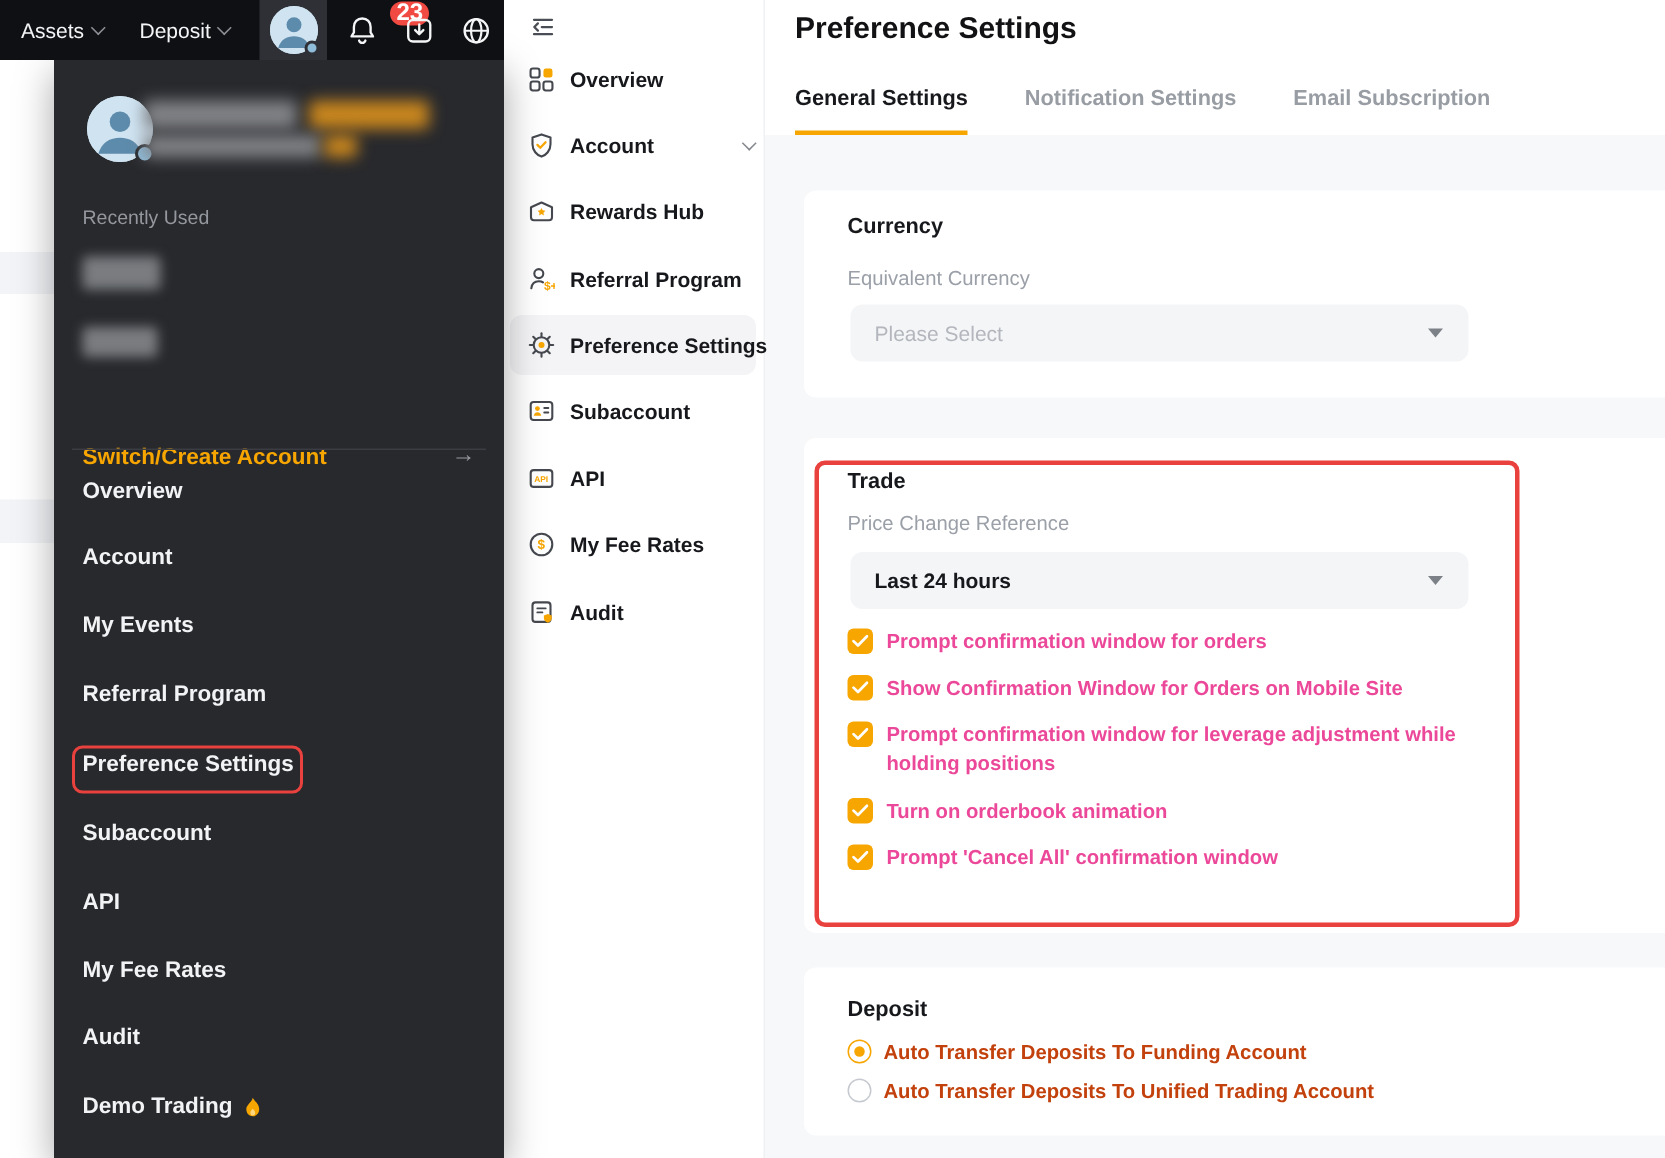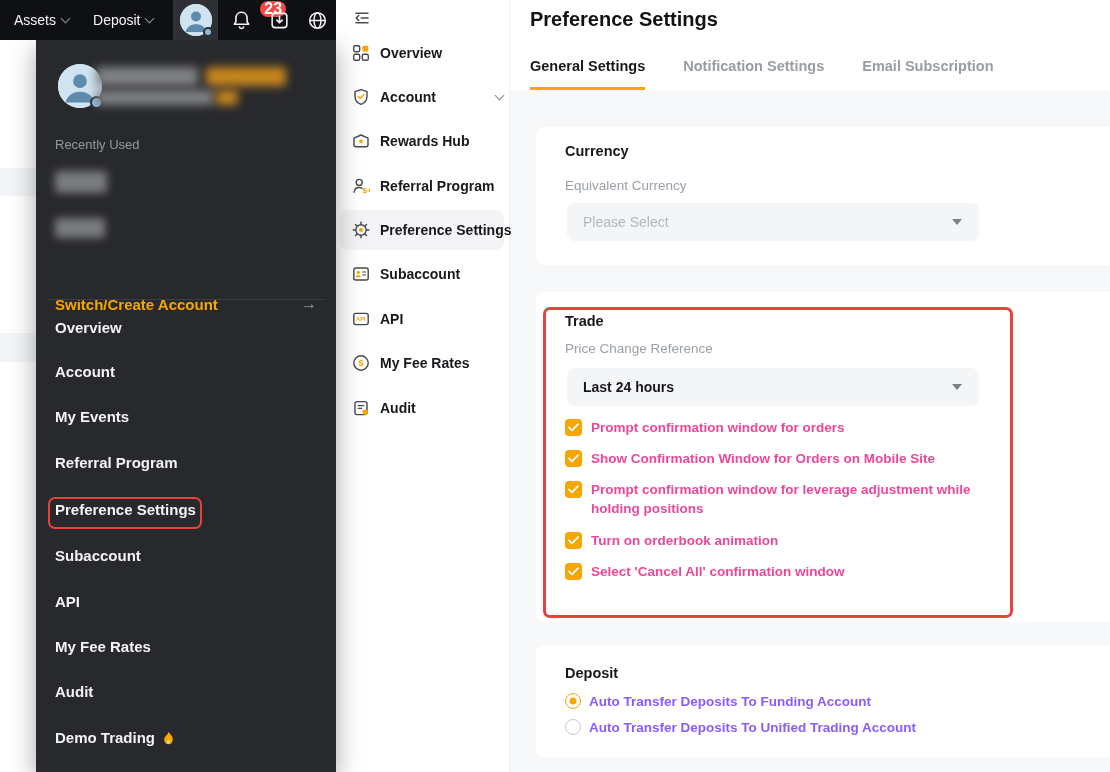--- a/index.html
+++ b/index.html
@@ -62,21 +62,21 @@
   .select .val.placeholder { color:#b3b7bd; }
   .select .val.filled { color:#17181c; font-weight:600; }
   .tri { position:absolute; right:17px; width:0; height:0; border-left:5px solid transparent; border-right:5px solid transparent; border-top:6px solid #7c8087; }
   .checkrow { position:absolute; left:29px; display:flex; gap:9px; cursor:pointer; width:452px; }
   .cbox { flex:0 0 17px; width:17px; height:17px; border-radius:4px; background:#f7a600; display:flex; align-items:center; justify-content:center; margin-top:1px; }
   .checkrow .lbl { font-size:13.5px; font-weight:600; color:#ec4899; line-height:19px; }
   .radiorow { position:absolute; left:29px; display:flex; gap:8px; align-items:center; cursor:pointer; }
   .radio { width:16px; height:16px; border-radius:50%; background:#fff; border:1.5px solid #c6cad0; position:relative; }
   .radio.sel { border-color:#f7a600; }
   .radio.sel::after { content:""; position:absolute; left:50%; top:50%; transform:translate(-50%,-50%); width:7px; height:7px; border-radius:50%; background:#f7a600; }
-  .radiorow .lbl { font-size:13.5px; font-weight:600; color:#8b5cf6; }
+  .radiorow .lbl { font-size:13.5px; font-weight:600; color:#c2410c; }
 
   
   .anno { position:absolute; border:3px solid #e9413d; border-radius:7px; z-index:9; pointer-events:none; }
   .anno.panel-box { left:48px; top:497px; width:154px; height:32px; border-width:2.5px; }
   .anno.trade-box { left:543px; top:307px; width:470px; height:311px; }
 
   svg { display:block; }
 </style>
 </head>
 <body>
@@ -351,21 +351,21 @@
         </span>
         <span class="lbl">Turn on orderbook animation</span>
       </div>
 
       <div class="checkrow" style="top:270px">
         <span class="cbox">
           <svg width="11" height="9" viewBox="0 0 11 9">
               <path d="M1 4.4 4 7.3 10 1.2" fill="none" stroke="#fff" stroke-width="1.8" stroke-linecap="round" stroke-linejoin="round"></path>
             </svg>
         </span>
-        <span class="lbl">Select 'Cancel All' confirmation window</span>
+        <span class="lbl">Prompt 'Cancel All' confirmation window</span>
       </div>
     </div>
 
     <div class="card" style="top:555px; height:112px;">
       <div class="card-heading" style="top:20px">Deposit</div>
       <div class="radiorow" style="top:48px">
         <span class="radio sel"></span>
         <span class="lbl">Auto Transfer Deposits To Funding Account</span>
       </div>
       <div class="radiorow" style="top:74px">

